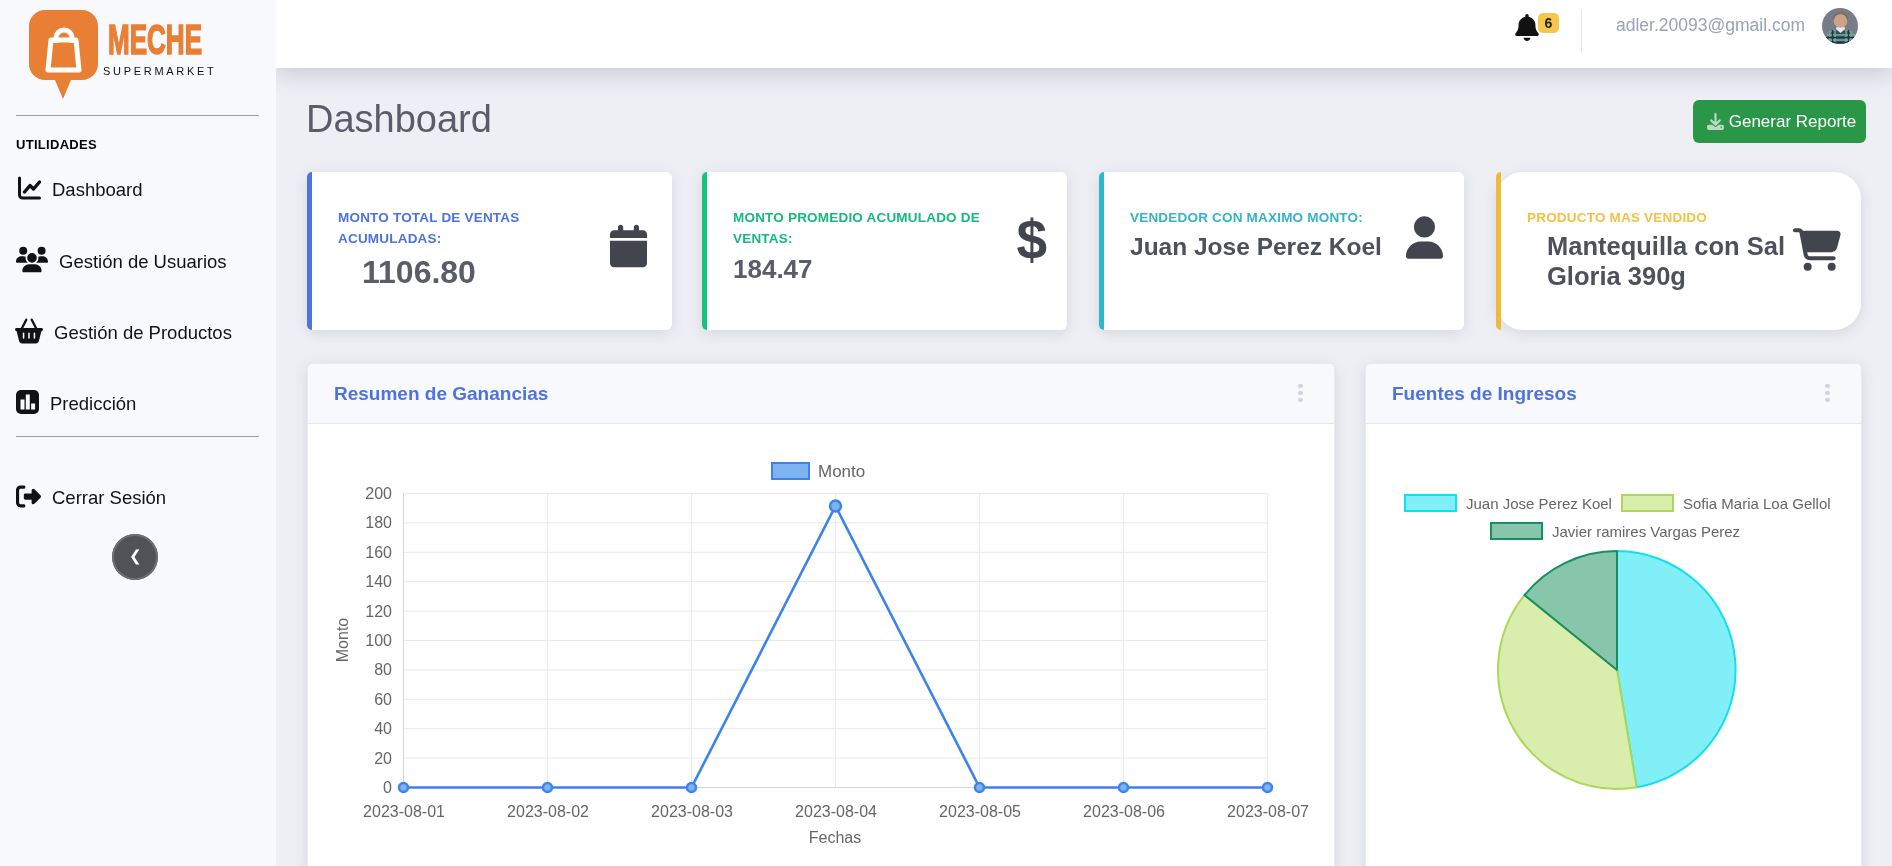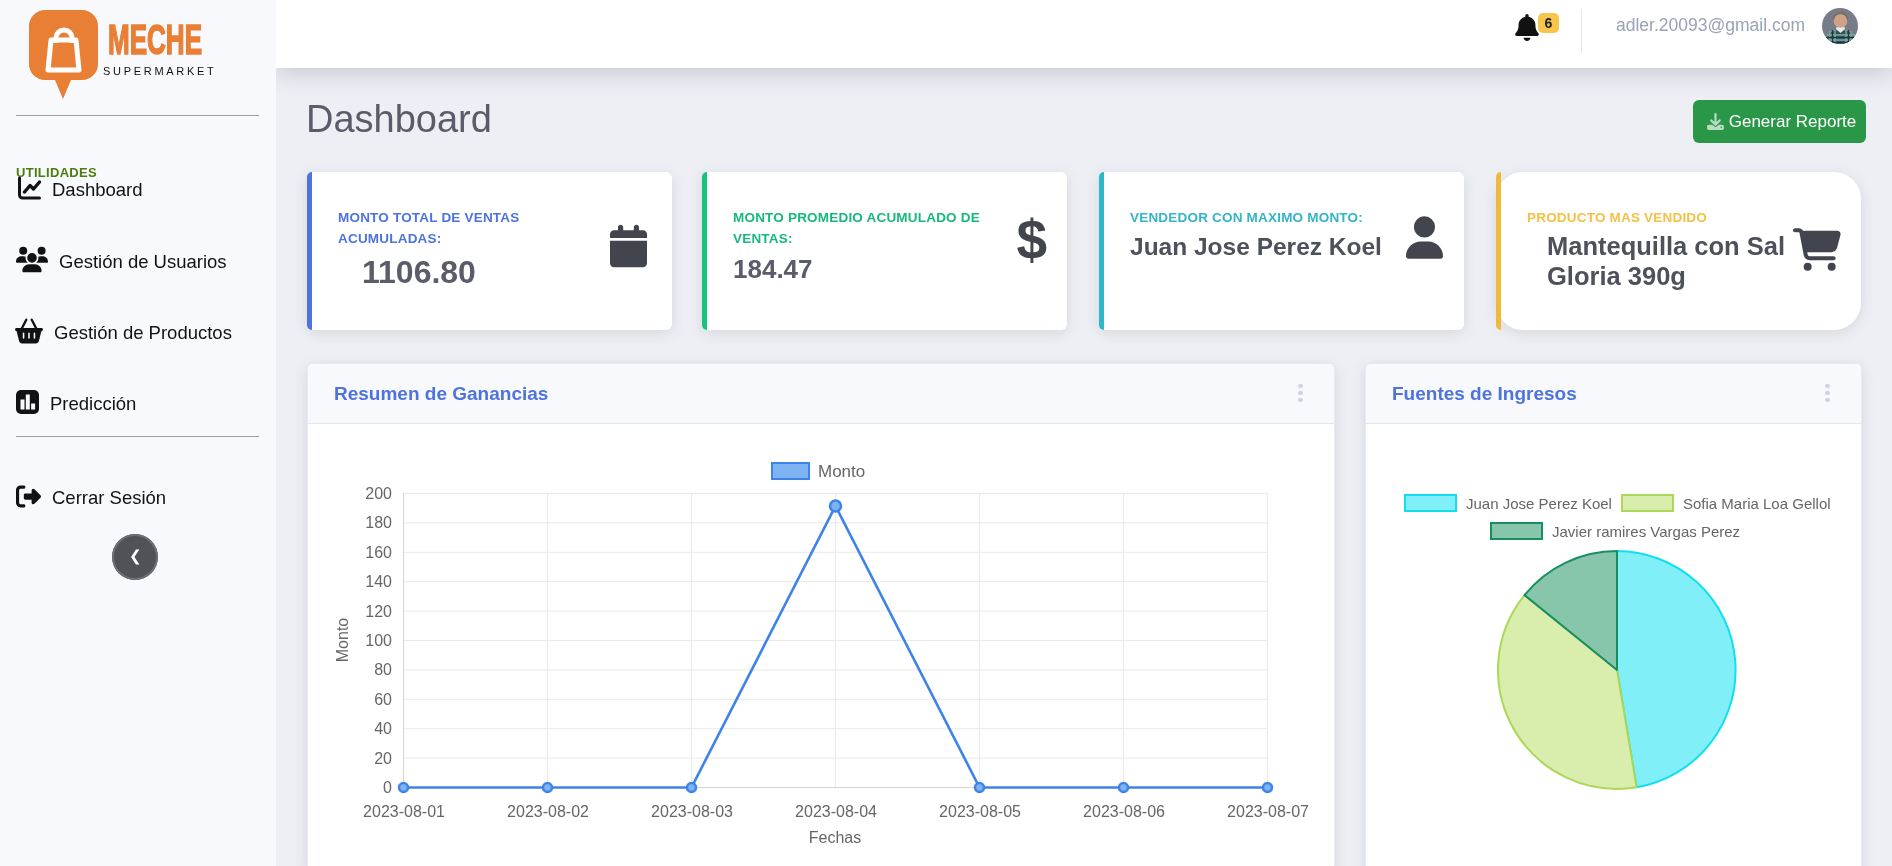--- a/index.html
+++ b/index.html
@@ -3,21 +3,21 @@
 <meta charset="utf-8">
 <style>
 * { margin:0; padding:0; box-sizing:border-box; }
 html,body { width:1892px; height:866px; overflow:hidden; }
 body { font-family:"Liberation Sans", sans-serif; background:#edeff5; position:relative; }
 #page { position:absolute; left:0; top:0; width:1892px; height:866px; }
 
 
 #sidebar { position:absolute; left:0; top:0; width:276px; height:866px; background:#f8f9fc; z-index:5; }
 .sdiv { position:absolute; left:16px; width:243px; height:0; border-top:1px solid #9d9fa6; }
-#utilidades { position:absolute; left:16px; top:137px; font-size:13px; font-weight:bold; color:#4d7c0f; letter-spacing:0.3px;margin-top:28px; }
+#utilidades { position:absolute; left:16px; top:137px; font-size:13px; font-weight:bold; color:#000000; letter-spacing:0.3px; }
 .mitem { position:absolute; left:16px; color:#101316; font-size:18.5px; }
 .mtext { position:absolute; white-space:nowrap; color:#101316; }
 
 
 #topbar { position:absolute; left:276px; top:0; width:1616px; height:68px; background:#ffffff; box-shadow:0 5px 24px rgba(58,59,69,0.22); z-index:4; }
 #tbdivider { position:absolute; left:1581px; top:9px; height:44px; width:0; border-left:1px solid #e3e6f0; z-index:6;}
 #email { position:absolute; left:1616px; top:15px; font-size:17.5px; color:#9aa2b8; z-index:6; }
 #avatar { position:absolute; left:1822px; top:8px; width:36px; height:36px; border-radius:50%; overflow:hidden; z-index:6; }
 
 

